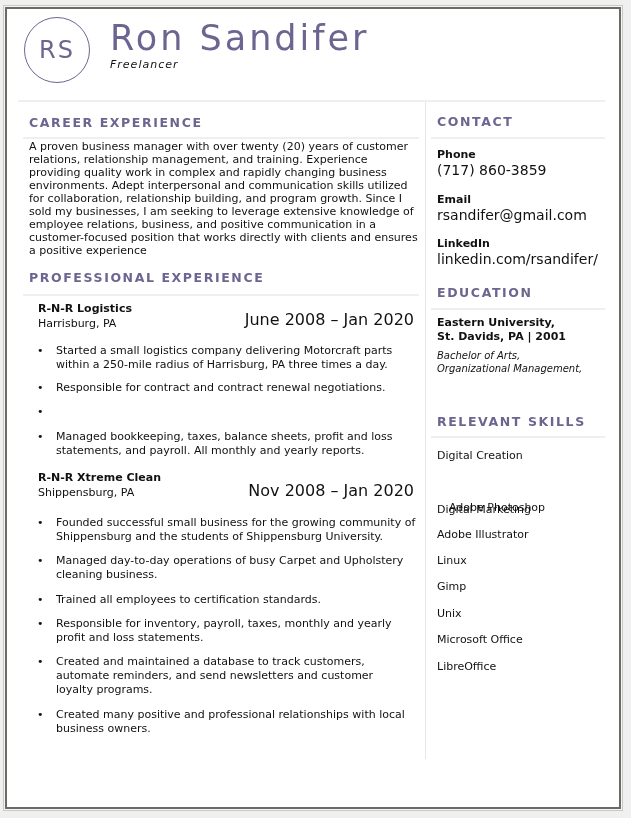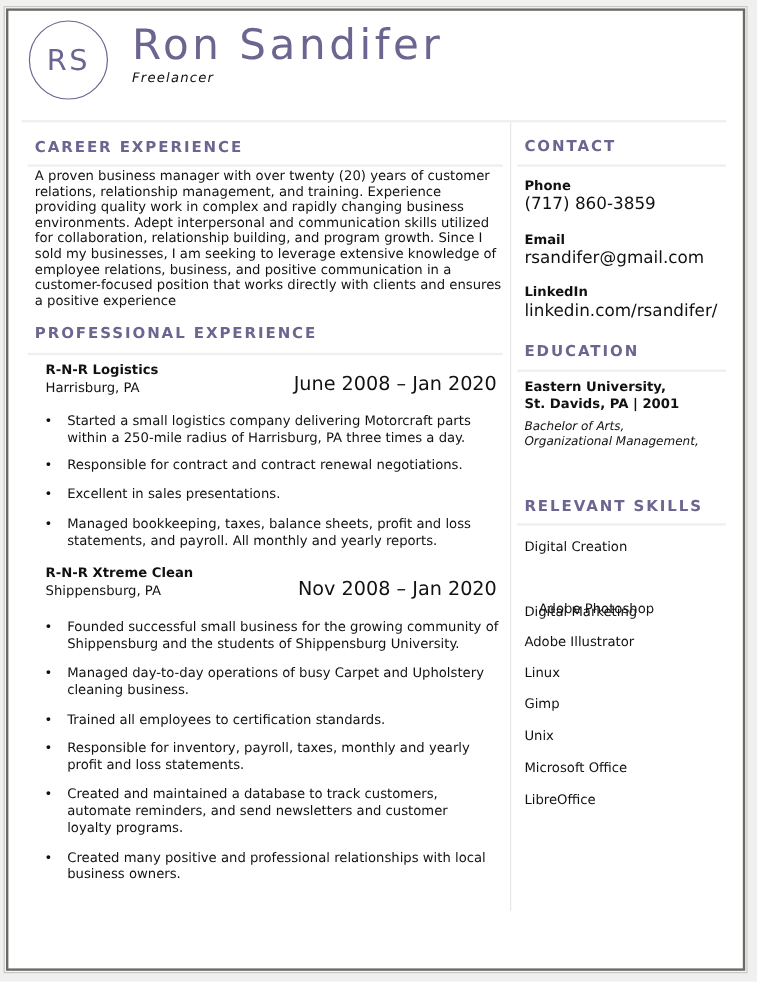--- a/index.html
+++ b/index.html
@@ -94,21 +94,20 @@
   <div class="bullet" style="top:344px;">
     <span class="dot">•</span>
     <span>Started a small logistics company delivering Motorcraft parts within a 250-mile radius of Harrisburg, PA three times a day.</span>
   </div>
   <div class="bullet" style="top:381px;">
     <span class="dot">•</span>
     <span>Responsible for contract and contract renewal negotiations.</span>
   </div>
   <div class="bullet" style="top:405px;">
     <span class="dot">•</span>
-    <span>Excellent in sales presentations.</span>
   </div>
   <div class="bullet" style="top:430px; width:340px;">
     <span class="dot">•</span>
     <span>Managed bookkeeping, taxes, balance sheets, profit and loss statements, and payroll. All monthly and yearly reports.</span>
   </div>
 </div>
 
 <div>
   <div class="job-name" style="left:38px; top:471px;">R-N-R Xtreme Clean</div>
   <div class="job-loc" style="left:38px; top:486px;">Shippensburg, PA</div>

